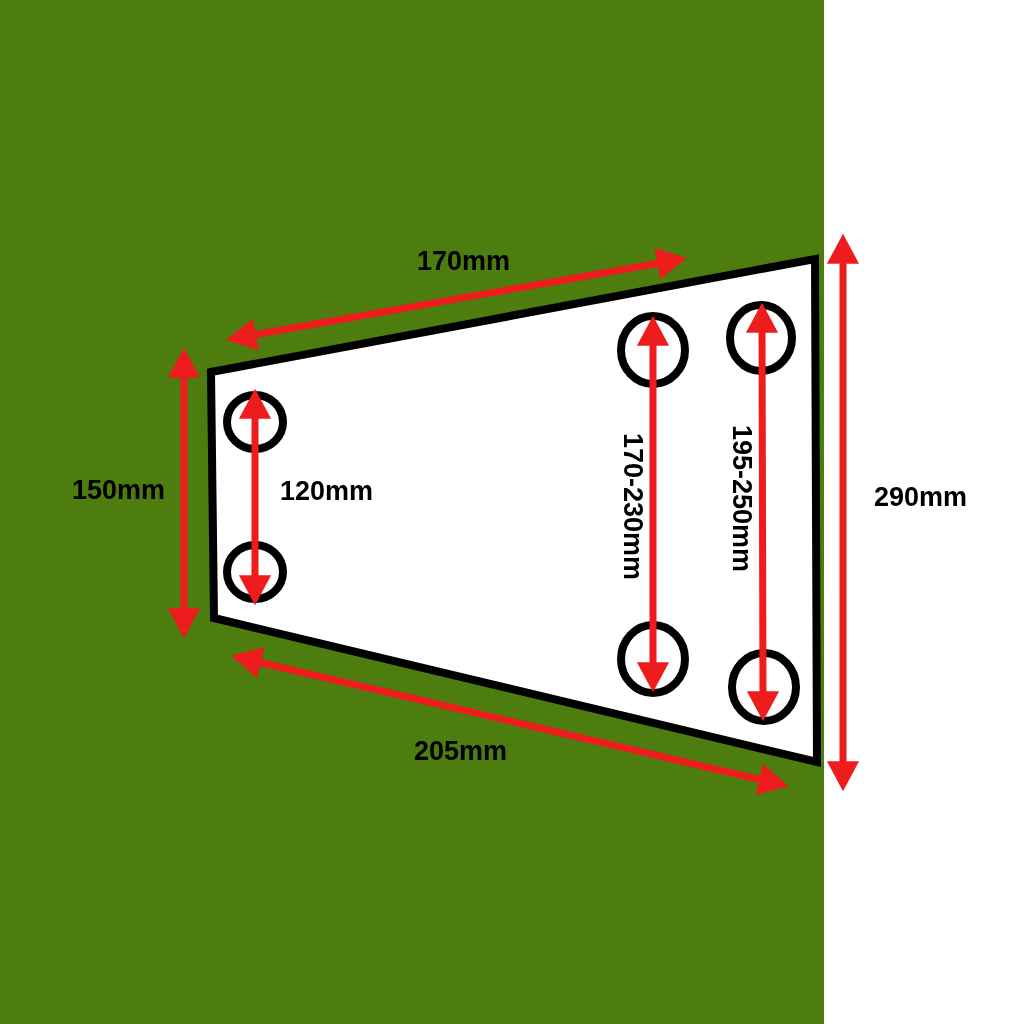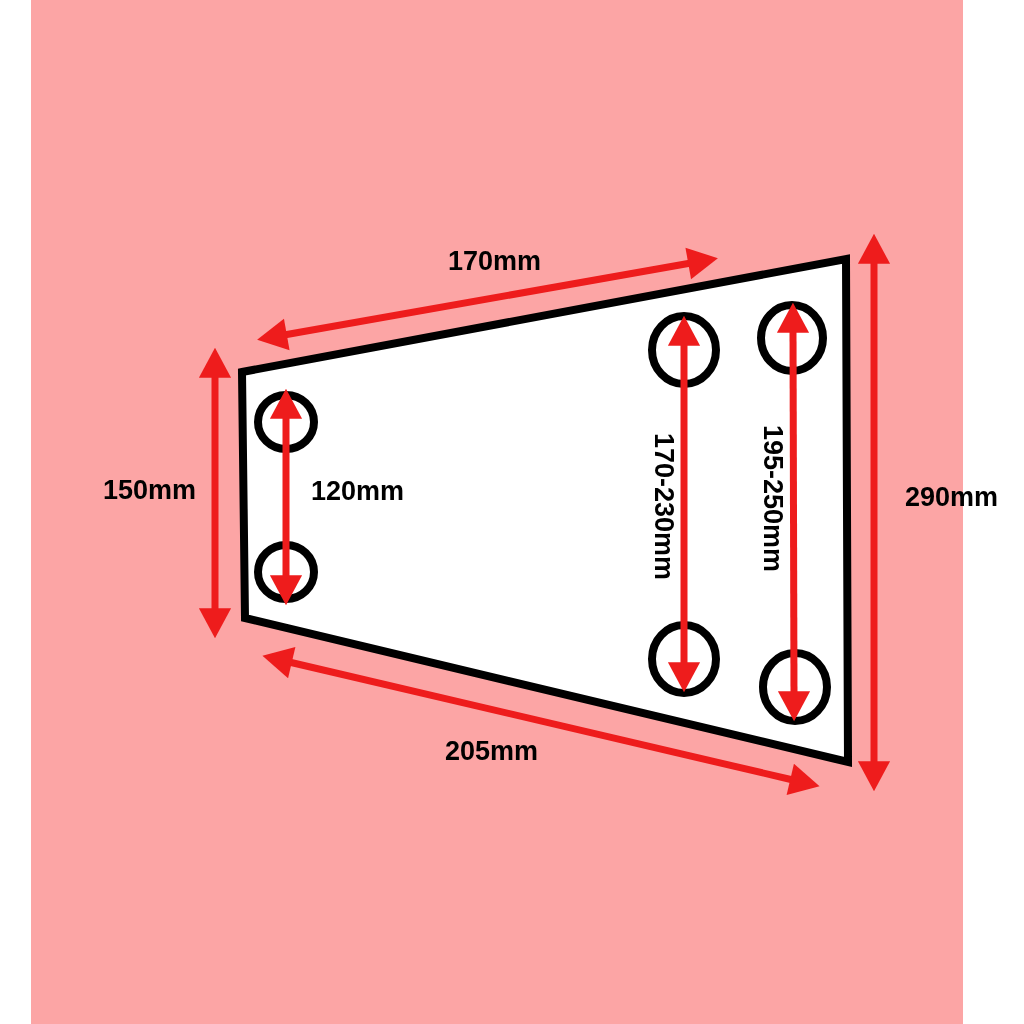--- a/index.html
+++ b/index.html
@@ -9,24 +9,23 @@
     background: #ffffff;
   }
   body {
     width: 1024px;
     height: 1024px;
     overflow: hidden;
     font-family: "Liberation Sans", sans-serif;
   }
   #drawing-stage {
     position: relative;
-    width: 932px;
+    width: 824px;
     height: 1024px;
-    background: #fca5a5;
-    margin-left: 31px;
+    background: #4d7c0f;
   }
   #drawing-svg {
     position: absolute;
     top: 0;
     left: 0;
     width: 1024px;
     height: 1024px;
     display: block;
   }
   .dim-label {

